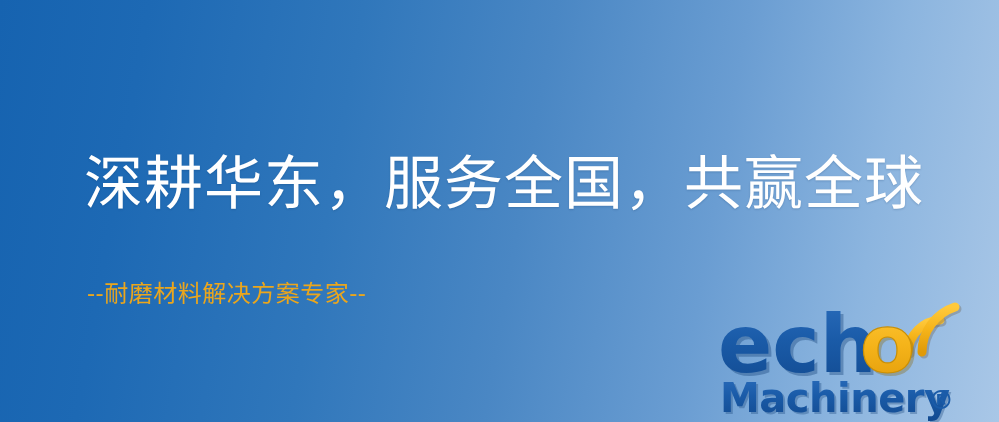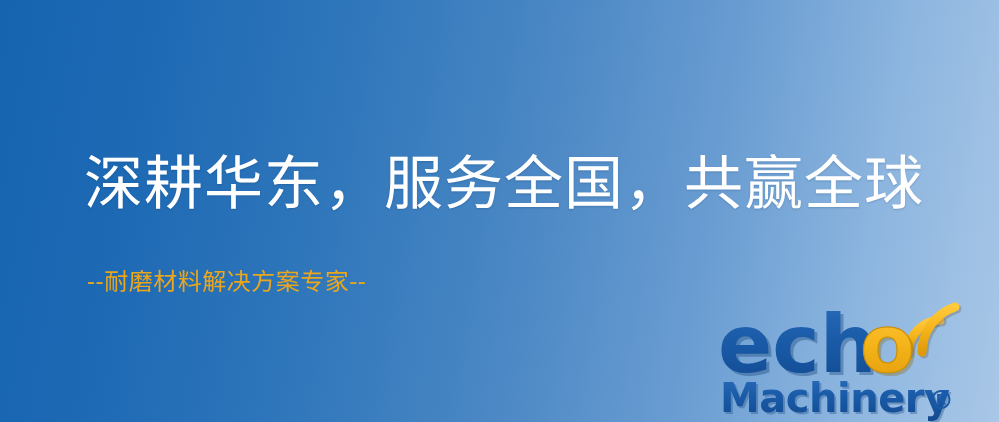--- a/index.html
+++ b/index.html
@@ -40,21 +40,21 @@
     letter-spacing: 1px;
     color: #ffffff;
     white-space: nowrap;
     text-shadow: 0 1px 2px rgba(10, 50, 95, 0.22);
   }
 
   
   .subtitle {
     position: absolute;
     left: 87px;
-    top: 268px;
+    top: 280px;
     margin: 0;
     font-family: "DejaVu Serif", "Liberation Serif", serif;
     font-size: 24px;
     line-height: 1.2;
     font-weight: 400;
     letter-spacing: 0.5px;
     color: #eba61c;
     white-space: nowrap;
   }
 

